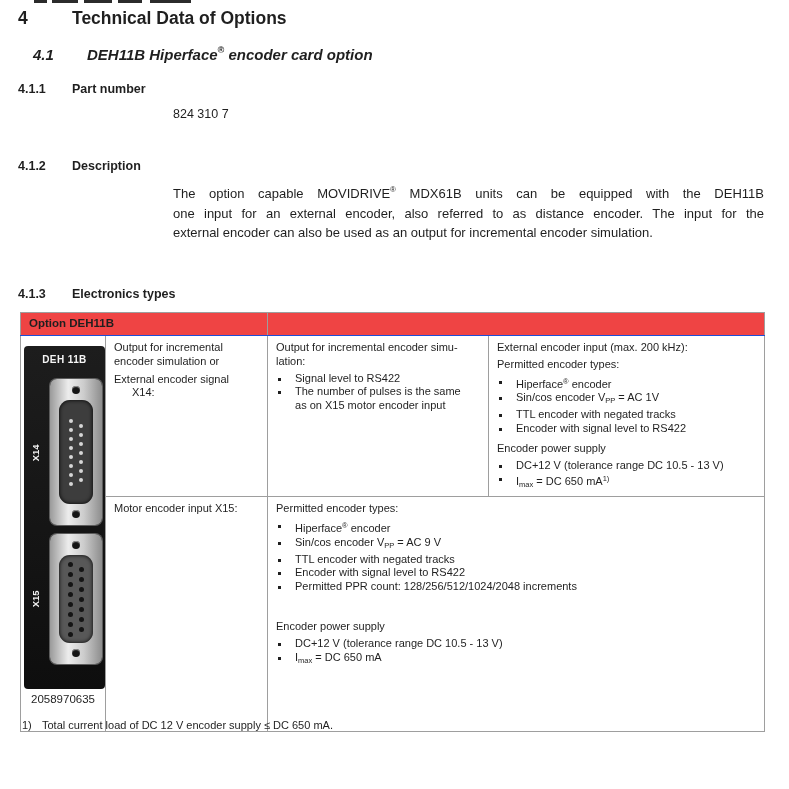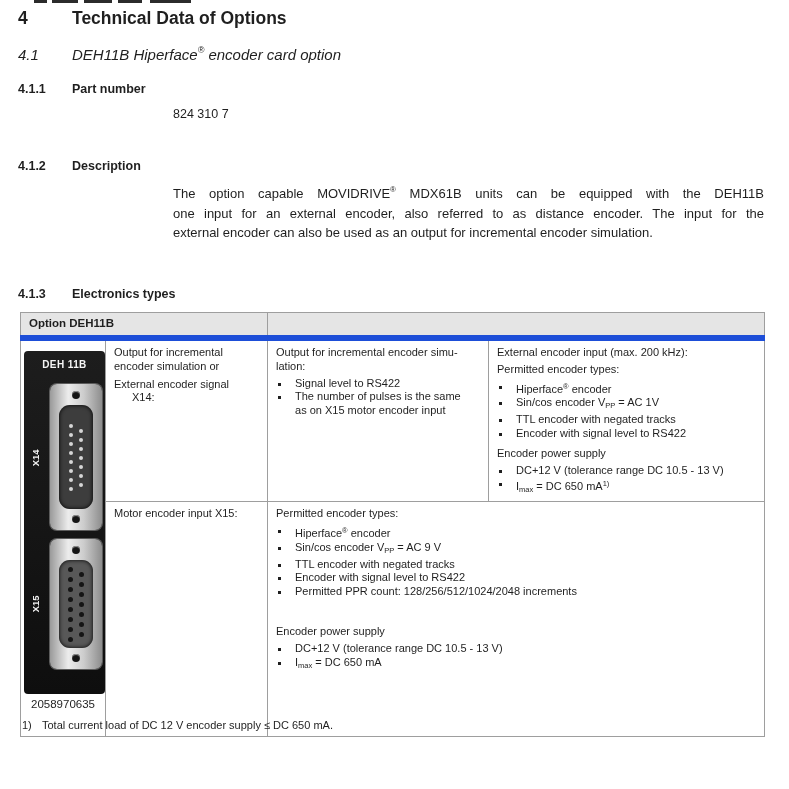--- a/index.html
+++ b/index.html
@@ -15,21 +15,21 @@
   .top-artifact i:nth-child(1){ left:34px;  width:13px; }
   .top-artifact i:nth-child(2){ left:52px;  width:26px; }
   .top-artifact i:nth-child(3){ left:84px;  width:28px; }
   .top-artifact i:nth-child(4){ left:118px; width:24px; }
   .top-artifact i:nth-child(5){ left:150px; width:41px; }
 
   
   .hrow { left:18px; display:flex; align-items:baseline; }
   .hnum { width:54px; flex:0 0 54px; }
   .h1 { top:8px;  font-size:17.5px; font-weight:bold; }
-  .h2 { top:46px; font-size:15px;  font-weight:normal; font-style:italic; }
+  .h2 { top:46px; font-size:15px;  font-weight:bold; font-style:italic;margin-left:15px; }
   .h2 sup { font-size:9px; position:relative; top:-1px; }
   .h3 { font-size:12.5px; font-weight:bold; }
   .s411 { top:82px; }
   .s412 { top:159px; }
   .s413 { top:287px; }
 
   .partvalue { top:107px; left:173px; font-size:12.5px; }
 
   
   .para { top:181px; left:173px; width:591px; font-size:13px; }
@@ -38,23 +38,23 @@
   .para sup { font-size:8px; position:relative; top:-1px; }
 
   
   table.etable {
     position:absolute; top:312px; left:20px; width:744px;
     border-collapse:collapse; table-layout:fixed;
     font-size:11px; line-height:13.8px; color:#1f1f1f;
   }
   .etable th, .etable td { border:1px solid #9e9e9e; vertical-align:top; }
   .etable th {
-    background:#e5e5e5; height:22px; text-align:left;
+    background:#ef4444; height:22px; text-align:left;
     font-size:11.5px; font-weight:bold; padding:0 0 0 8px; vertical-align:middle;
-    border-bottom:6px solid #1d4ed8;
+    border-bottom:1px solid #1d4ed8;
   }
   .etable td { padding:5px 18px 4px 8px; }
   .etable tr.r1 td { height:150px; }
   .etable tr.r2 td { height:225px; }
   td.imgcell { padding:0; position:relative; }
 
   .ind  { margin-left:18px; }
   .mt3  { margin-top:3px; }
   .mt4  { margin-top:4px; }
   .mt6  { margin-top:6px; }

